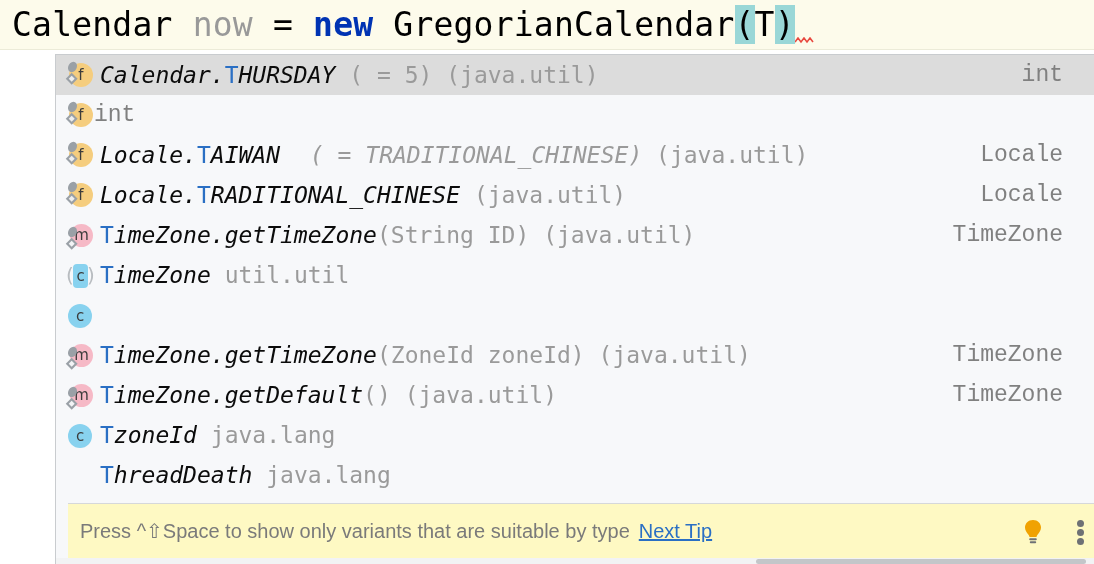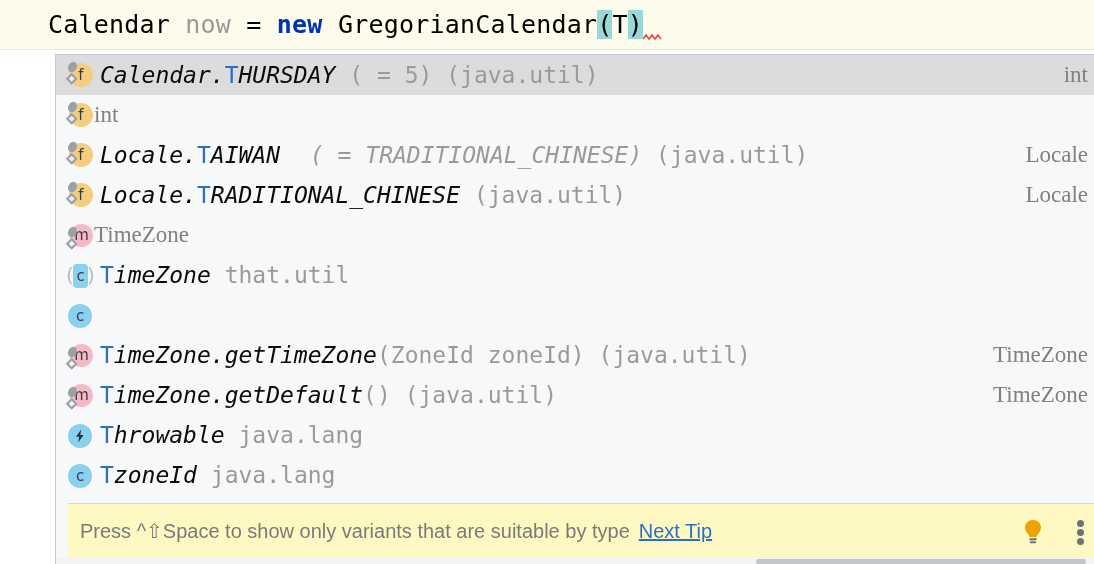--- a/index.html
+++ b/index.html
@@ -23,25 +23,24 @@
     height: 50px;
     background: #fdfbeb;
     border-bottom: 1px solid #ecebd8;
     box-sizing: border-box;
   }
   #code-text {
     position: absolute;
     left: 12px;
     top: 9px;
     font-family: "DejaVu Sans Mono", monospace;
-    font-size: 25px;
+    font-size: 33px;
     line-height: 32px;
     white-space: pre;
     letter-spacing: 0.2px;
-    margin-left: 36px;
   }
   .tok-plain   { color: #000000; }
   .tok-gray    { color: #999999; }
   .tok-kw      { color: #0033b3; font-weight: bold; }
   .tok-hl      { background: #9ad7d7; color: #000000; }
   .squiggle {
     display: inline-block;
     position: relative;
     width: 18px;
     height: 1px;
@@ -94,26 +93,26 @@
     font-family: "DejaVu Sans Mono", monospace;
     font-size: 23px;
     line-height: 30px;
     white-space: pre;
     overflow: hidden;
     padding-left: 6px;
     letter-spacing: 0px;
   }
   .row-type {
     flex: 0 0 auto;
-    font-family: Liberation Serif, serif;
+    font-family: Liberation Mono, monospace;
     font-size: 23px;
     line-height: 30px;
     color: #808080;
     white-space: pre;
-    padding-right: 6px;
+    padding-right: 31px;
     letter-spacing: 0px;
   }
 
   .m-prefix  { color: #2a6fc4; }
   .m-name    { color: #0b0b0b; font-style: italic; }
   .m-tail    { color: #9a9a9a; }
   .m-italic  { color: #9a9a9a; font-style: italic; padding-left: 16px; }
   .m-pkg     { color: #9a9a9a; }
 
   
@@ -302,29 +301,30 @@
       </div>
       <div class="row">
         <span class="row-icon">
           <svg class="ico-deco" width="20" height="28" viewBox="0 0 20 28" style="z-index: 2; top: 6px;">
             <ellipse cx="8.5" cy="6" rx="4.2" ry="5.4" transform="rotate(28 8.5 6)" fill="#9aa0a6"></ellipse>
             <rect x="3.5" y="13.5" width="8.4" height="8.4" transform="rotate(45 7.7 17.7)" fill="#9aa0a6"></rect>
             <rect x="5.6" y="15.6" width="4.2" height="4.2" transform="rotate(45 7.7 17.7)" fill="#f3f4f6"></rect>
           </svg>
           <span class="ico-circle ico-method-bg" style="z-index: 1;">m</span>
         </span>
+        <span class="row-main"><span class="m-prefix">T</span><span class="m-name">imeZone.getTimeZone</span><span class="m-tail">(String ID)</span><span class="m-pkg"> (java.util)</span></span>
         <span class="row-type">TimeZone</span>
       </div>
       <div class="row">
         <span class="row-icon">
           <span class="ico-paren l">(</span>
           <span class="ico-abstract-rect">c</span>
           <span class="ico-paren r">)</span>
         </span>
-        <span class="row-main"><span class="m-prefix">T</span><span class="m-name">imeZone</span><span class="m-pkg"> that.util</span></span>
+        <span class="row-main"><span class="m-prefix">T</span><span class="m-name">imeZone</span><span class="m-pkg"> util.util</span></span>
         <span class="row-type"></span>
       </div>
       <div class="row">
         <span class="row-icon">
           <span class="ico-circle ico-class-bg">c</span>
         </span>
         <span class="row-type"></span>
       </div>
       <div class="row">
         <span class="row-icon">
@@ -342,31 +342,20 @@
         <span class="row-icon">
           <svg class="ico-deco" width="20" height="28" viewBox="0 0 20 28" style="z-index: 2; top: 6px;">
             <ellipse cx="8.5" cy="6" rx="4.2" ry="5.4" transform="rotate(28 8.5 6)" fill="#9aa0a6"></ellipse>
             <rect x="3.5" y="13.5" width="8.4" height="8.4" transform="rotate(45 7.7 17.7)" fill="#9aa0a6"></rect>
             <rect x="5.6" y="15.6" width="4.2" height="4.2" transform="rotate(45 7.7 17.7)" fill="#f3f4f6"></rect>
           </svg>
           <span class="ico-circle ico-method-bg" style="z-index: 1;">m</span>
         </span>
         <span class="row-main"><span class="m-prefix">T</span><span class="m-name">imeZone.getDefault</span><span class="m-tail">()</span><span class="m-pkg"> (java.util)</span></span>
         <span class="row-type">TimeZone</span>
-      </div>
-      <div class="row">
-        <span class="row-icon">
-          <span class="ico-circle ico-class-bg">
-            <svg width="16" height="16" viewBox="0 0 16 16">
-              <path d="M9.2 1.5 L4 8.8 L7.2 8.8 L6.2 14.5 L11.6 7.0 L8.3 7.0 Z" fill="#2b2f33"></path>
-            </svg>
-          </span>
-        </span>
-        <span class="row-main"><span class="m-prefix">T</span><span class="m-name">hrowable</span><span class="m-pkg"> java.lang</span></span>
-        <span class="row-type"></span>
       </div>
       <div class="row">
         <span class="row-icon">
           <span class="ico-circle ico-class-bg">c</span>
         </span>
         <span class="row-main"><span class="m-prefix">T</span><span class="m-name">zoneId</span><span class="m-pkg"> java.lang</span></span>
         <span class="row-type"></span>
       </div>
       <div class="row">
         <span class="row-icon"></span>

